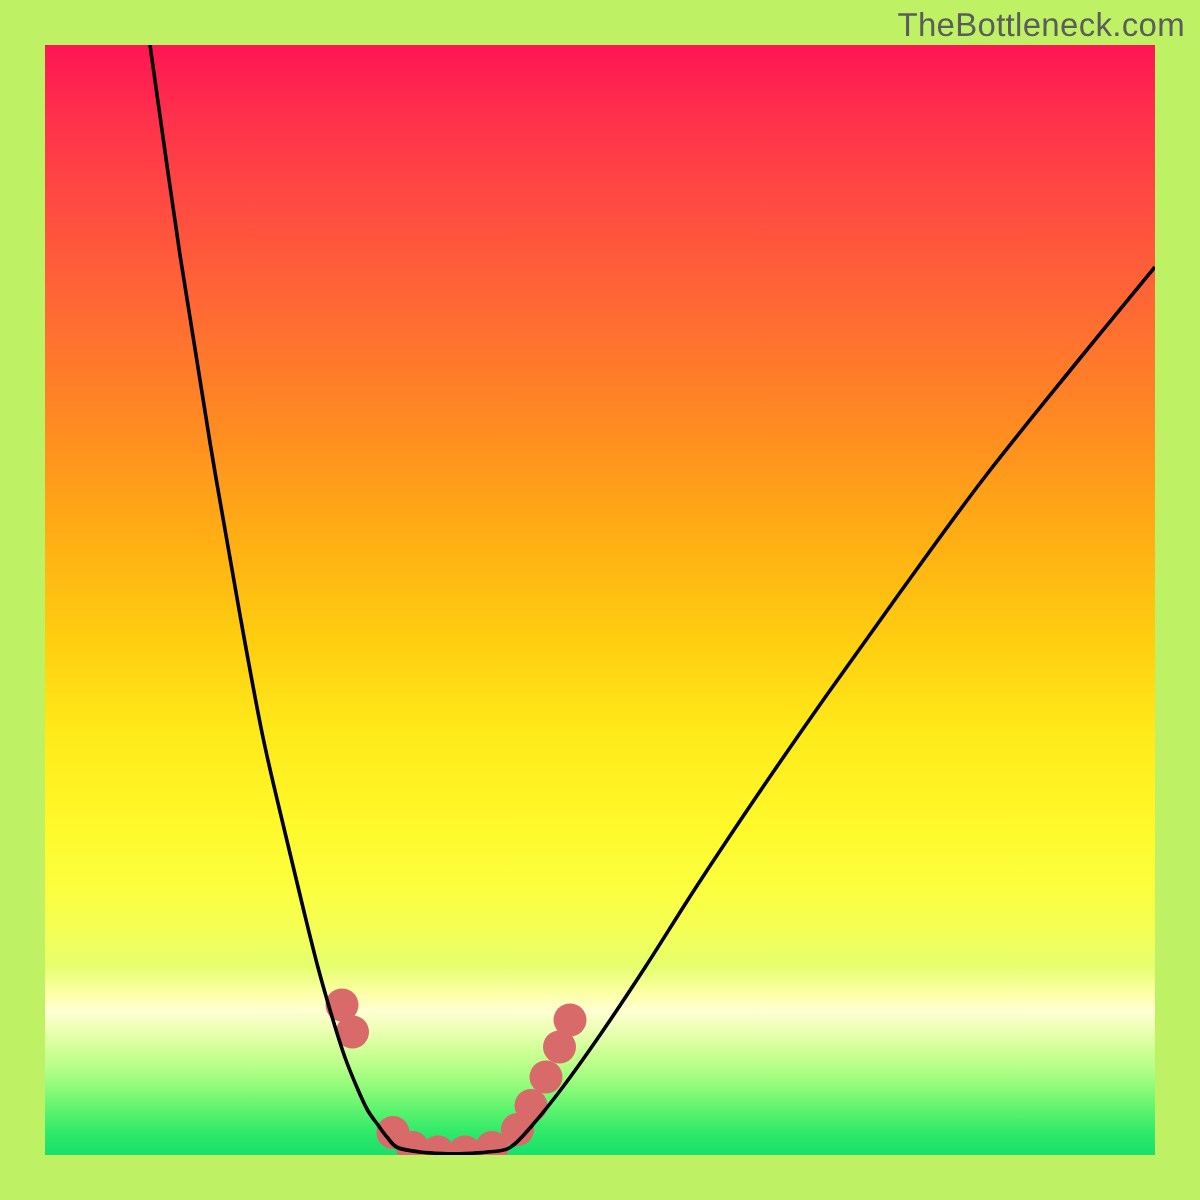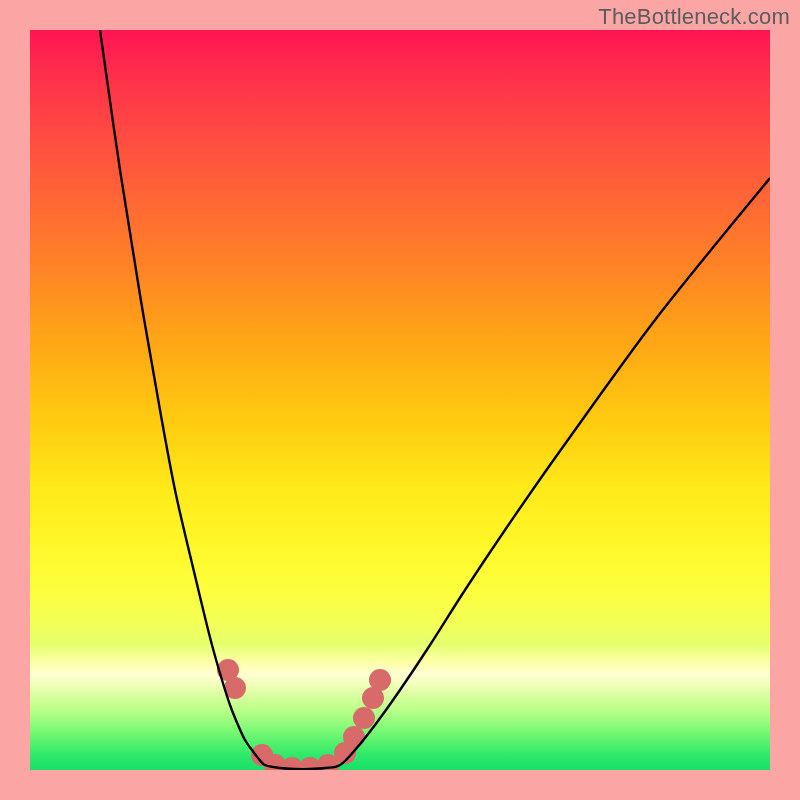--- a/index.html
+++ b/index.html
@@ -7,21 +7,21 @@
     padding: 0;
     width: 800px;
     height: 800px;
     background: #000;
     overflow: hidden;
     font-family: Arial, Helvetica, sans-serif;
   }
   .frame {
     position: absolute;
     inset: 0;
-    background: #fca5a5;
+    background: #bef264;
   }
   .plot-area {
     position: absolute;
     left: 30px;
     top: 30px;
     width: 740px;
     height: 740px;
     overflow: hidden;
   }
   .gradient {

